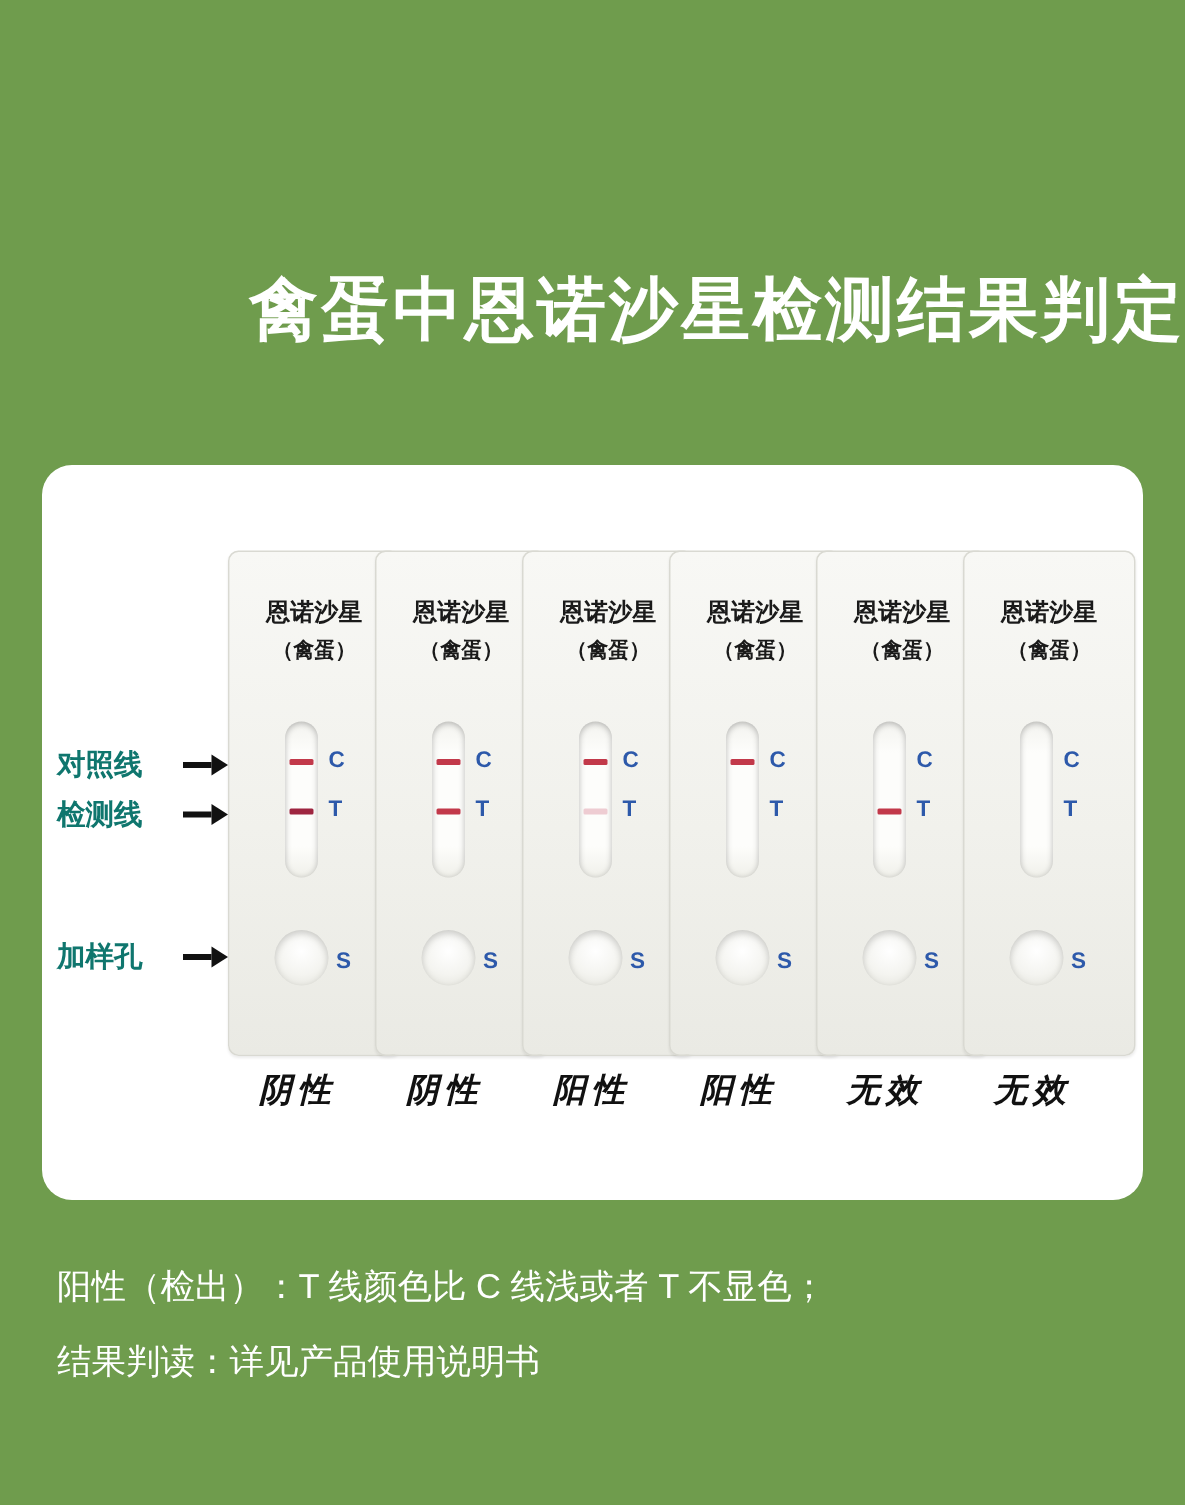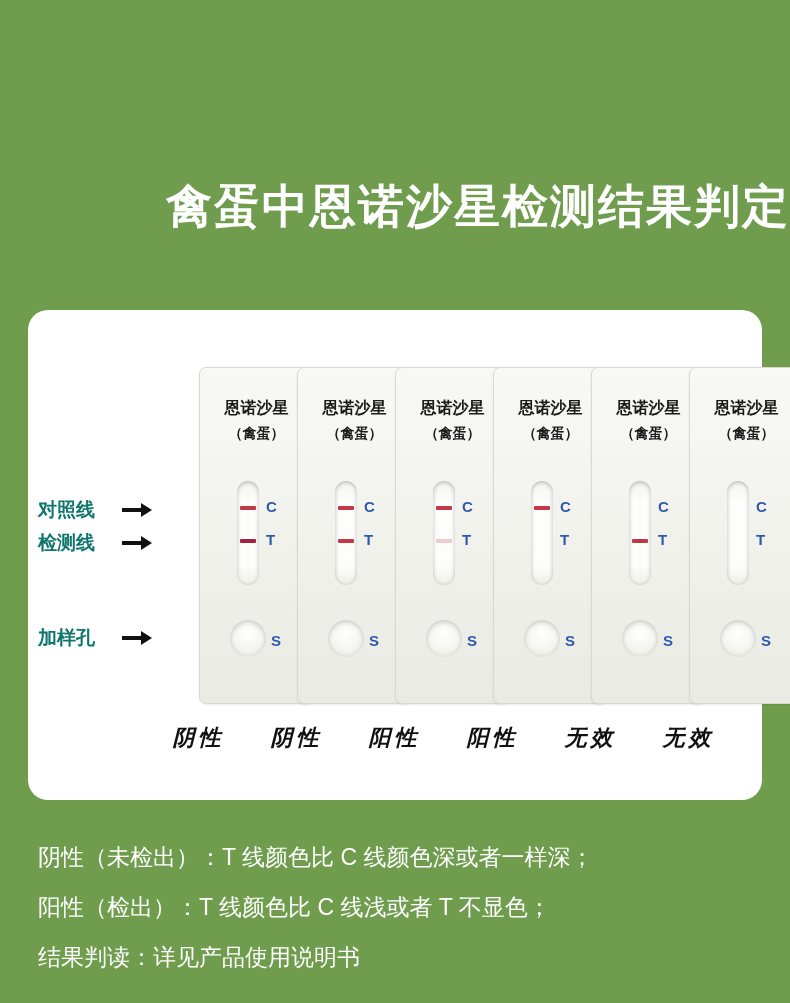--- a/index.html
+++ b/index.html
@@ -39,21 +39,20 @@
   .strips {
     position:absolute; left:124px; top:57px;
     display:flex; gap:5px;
   }
   .strip-col { width:93px; }
   .cassette {
     position:relative; width:115px; height:337px;
     background:linear-gradient(180deg,#f8f8f5 0%,#f1f1ec 55%,#eaeae4 100%);
     border:1px solid #d9d9d2; border-radius:7px;
     box-shadow:0 1px 2px rgba(0,0,0,0.08);
-    margin-left:47px;
   }
   .cassette-title { position:absolute; top:30px; left:0; width:100%; text-align:center; color:#1a1a1a; }
   .cassette-title .t1 { font-size:16px; font-weight:600; }
   .cassette-title .t2 { font-size:14px; font-weight:700; margin-top:6px; }
   .window {
     position:absolute; left:37px; top:113px;
     width:22px; height:104px; border-radius:11px;
     background:linear-gradient(180deg,#f3f3ef 0%,#fdfdfb 20%,#fdfdfb 80%,#f0f0ea 100%);
     box-shadow:inset 0 1px 4px rgba(0,0,0,0.28);
   }
@@ -66,21 +65,21 @@
   .c-letter { left:66px; top:130px; }
   .t-letter { left:66px; top:163px; }
   .well {
     position:absolute; left:30px; top:252px;
     width:36px; height:37px; border-radius:50%;
     background:radial-gradient(circle at 50% 38%, #ffffff 0%, #f4f4f0 55%, #e1e1d9 100%);
     box-shadow:inset 0 2px 5px rgba(0,0,0,0.18);
   }
   .s-letter { left:71px; top:264px; }
   .result {
-    margin-top:19px; text-align:center;
+    margin-top:8px; text-align:center;
     font-size:22px; font-weight:800; font-style:italic;
     letter-spacing:4px; color:#111;
   }
   
   .notes { position:absolute; left:38px; top:842px; width:720px; color:#ffffff; }
   .notes p { font-size:23px; line-height:30px; margin:0 0 20px 0; font-weight:500; }
 </style>
 </head>
 <body style="background: rgb(111, 156, 77);">
 
@@ -208,16 +207,15 @@
         <div class="well"></div>
         <span class="letter s-letter">S</span>
       </div>
       <div class="result">无效</div>
     </div>
 
   </div>
 </div>
 
 <div class="notes">
-  <p>阴性（未检出）：T 线颜色比 C 线颜色深或者一样深；</p>
   <p>阳性（检出）：T 线颜色比 C 线浅或者 T 不显色；</p>
   <p>结果判读：详见产品使用说明书</p>
 </div>
 
 </body></html>

